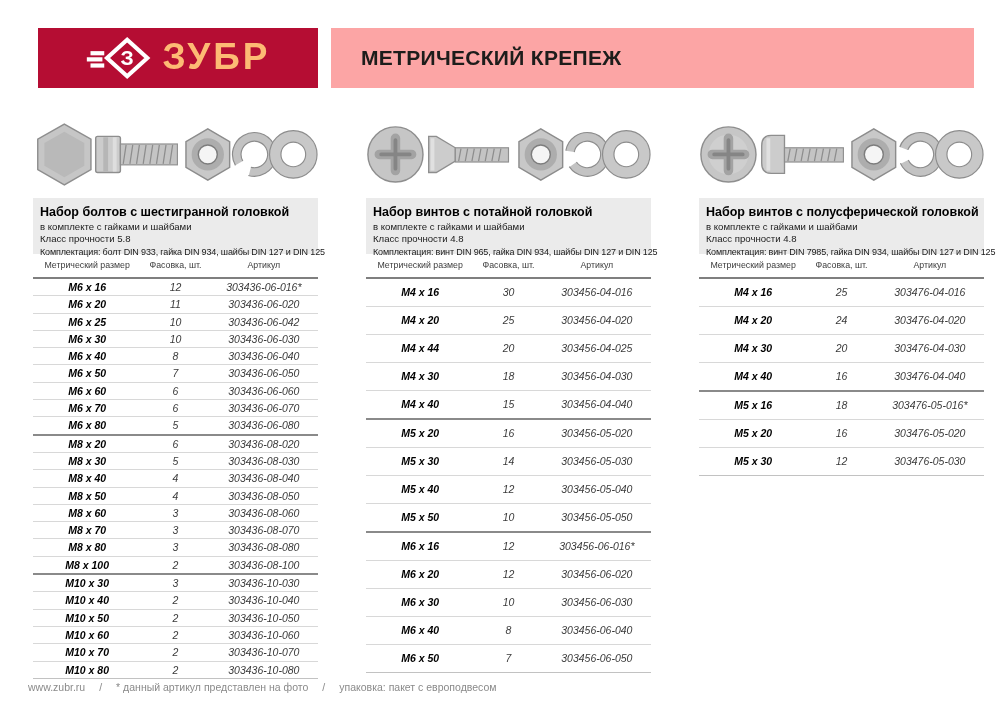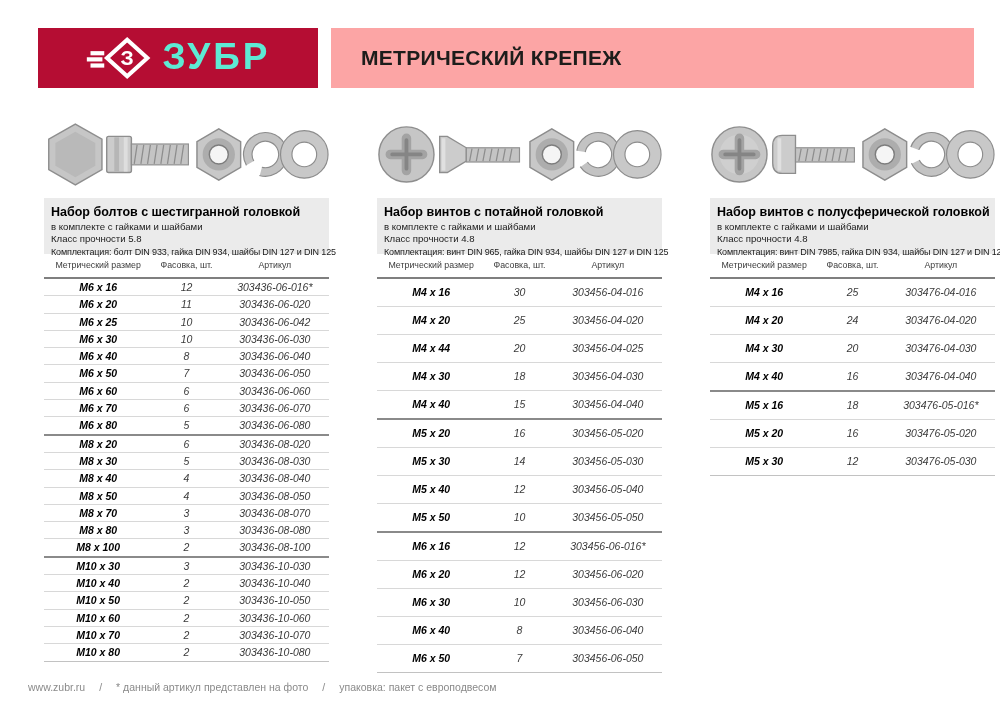--- a/index.html
+++ b/index.html
@@ -3,26 +3,26 @@
 <meta charset="utf-8">
 <style>
   * { margin:0; padding:0; box-sizing:border-box; }
   html,body { background:#fff; }
   body { font-family:"Liberation Sans", sans-serif; }
   .page { position:relative; width:1000px; height:706px; background:#fff; overflow:hidden; }
 
   
   .header { position:absolute; top:28px; left:38px; right:26px; height:60px; display:flex; }
   .logo-box { width:280px; height:60px; background:#b50d33; display:flex; align-items:center; justify-content:center; gap:11px; flex:none; }
-  .logo-text { color:#5eead4; font-weight:bold; font-size:37px; letter-spacing:3px; line-height:1; padding-bottom:3px; }
+  .logo-text { color:#fdba74; font-weight:bold; font-size:37px; letter-spacing:3px; line-height:1; padding-bottom:3px; }
   .title-band { flex:1; margin-left:13px; background:#fca5a5; display:flex; align-items:center; padding-left:30px; }
   .title-band span { font-size:21px; font-weight:bold; color:#1d1d1b; letter-spacing:0.3px; }
 
   
-  .columns { position:absolute; top:108px; left:44px; width:950px; display:flex; gap:48px; }
+  .columns { position:absolute; top:108px; left:33px; width:950px; display:flex; gap:48px; }
   .col { width:285px; flex:none; }
   .product-image { height:90px; display:flex; align-items:center; justify-content:center; }
   .info-block { background:#ebebeb; padding:7px 7px 7px 7px; height:56px; }
   .info-title { font-size:12.5px; font-weight:bold; color:#000; margin-bottom:2px; white-space:nowrap; }
   .info-line { font-size:9.6px; color:#1a1a1a; line-height:1.28; white-space:nowrap; }
   .info-kit { font-size:9px; color:#1a1a1a; line-height:1.35; white-space:nowrap; letter-spacing:-0.15px; }
 
   table { width:100%; border-collapse:collapse; border-bottom:1px solid #c2c2c2; }
   thead th { font-size:8.8px; font-weight:normal; color:#3c3c3c; text-align:center; padding:6px 0 7px; }
   thead { border-bottom:2px solid #7f7f7f; }
@@ -169,20 +169,25 @@
               <td>M8 x 40</td>
               <td>4</td>
               <td>303436-08-040</td>
             </tr>
             <tr>
               <td>M8 x 50</td>
               <td>4</td>
               <td>303436-08-050</td>
             </tr>
             <tr>
+              <td>M8 x 60</td>
+              <td>3</td>
+              <td>303436-08-060</td>
+            </tr>
+            <tr>
               <td>M8 x 70</td>
               <td>3</td>
               <td>303436-08-070</td>
             </tr>
             <tr>
               <td>M8 x 80</td>
               <td>3</td>
               <td>303436-08-080</td>
             </tr>
             <tr>

